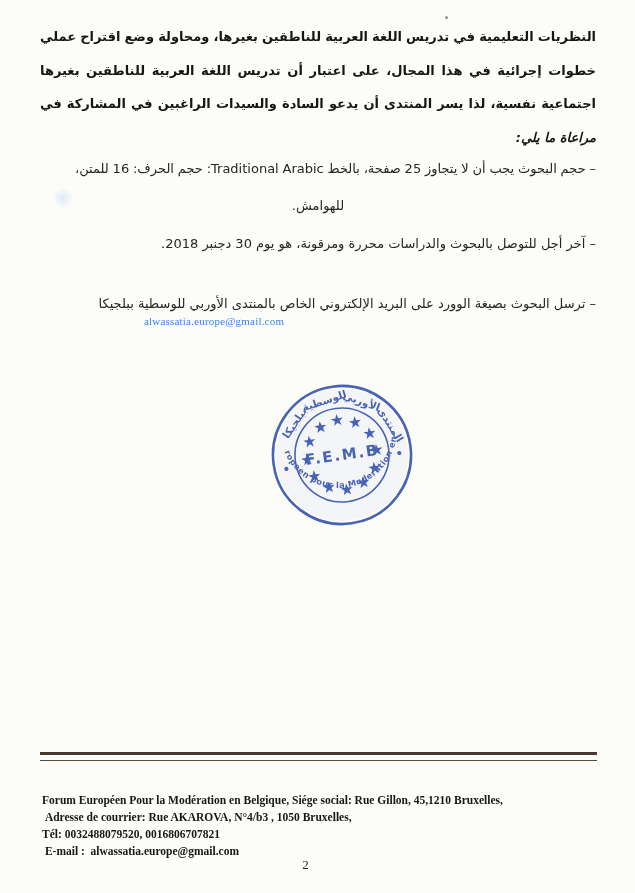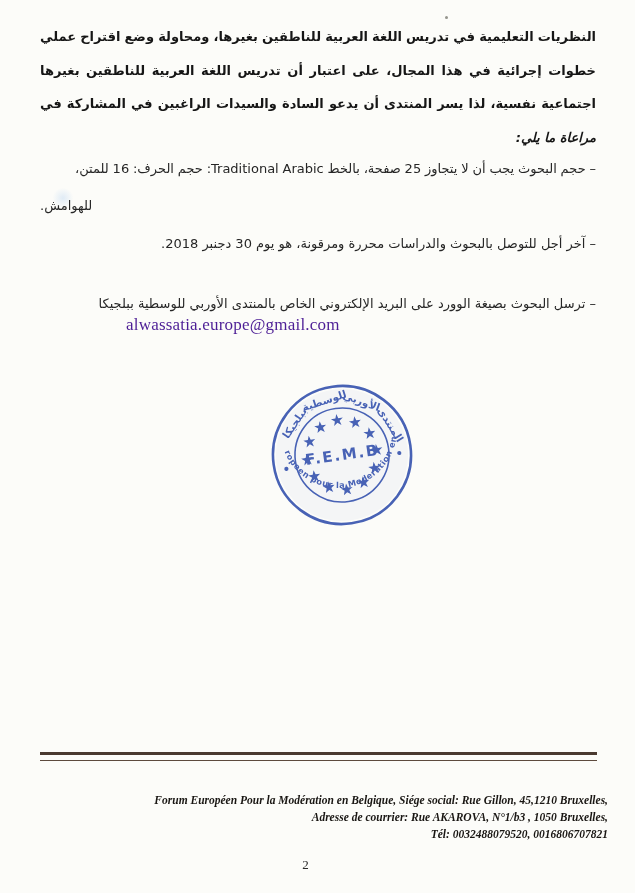--- a/index.html
+++ b/index.html
@@ -21,54 +21,54 @@
     color:#161616;
   }
   .intro .jline{height:33.5px;overflow:hidden;text-align:justify;text-align-last:justify;word-spacing:-0.5px;}
   .intro .lastline{height:33.5px;overflow:hidden;text-align:right;font-style:italic;}
   
   .bullet1{
     position:absolute;top:150px;left:40px;width:556px;
     direction:rtl;font-size:13px;line-height:37px;color:#262626;
   }
   .bullet1 .jline{height:37px;overflow:hidden;text-align:justify;text-align-last:justify;padding-left:35px;word-spacing:-0.5px;}
-  .bullet1 .rline{height:37px;overflow:hidden;text-align:left;}
+  .bullet1 .rline{height:37px;overflow:hidden;text-align:center;}
   .bullet-single{
     position:absolute;left:40px;width:556px;
     direction:rtl;font-size:13px;line-height:24px;
     text-align:right;white-space:nowrap;color:#262626;
   }
   .bullet-deadline{top:232px;}
   .bullet-submission{top:292px;}
   .email-line{
-    position:absolute;top:315px;left:126px;
+    position:absolute;top:315px;left:144px;
     direction:ltr;
     font-family:"Liberation Serif",serif;
-    font-size:17px;letter-spacing:0.2px;color:#4c1d95;
+    font-size:11px;letter-spacing:0.2px;color:#3b82f6;
   }
   
   .scan-dot{position:absolute;top:16px;left:445px;width:3px;height:3px;border-radius:50%;background:#7a7a72;opacity:.8;}
   .scan-smudge{position:absolute;top:188px;left:52px;width:22px;height:20px;border-radius:50%;
     background:radial-gradient(circle, rgba(140,185,235,.25) 0%, rgba(140,185,235,0) 70%);}
   
   .stamp{position:absolute;top:371px;left:258px;width:168px;height:168px;transform:rotate(-8deg);opacity:.93;}
   .stamp text{fill:var(--stamp-ink,#3b57b0);}
   .stamp .arc-ar{font-size:10.5px;font-weight:bold;font-family:"DejaVu Sans",sans-serif;}
   .stamp .arc-fr{font-size:8.2px;font-weight:bold;letter-spacing:.55px;font-family:"DejaVu Sans",sans-serif;}
   .stamp .femb{font-size:15px;font-weight:bold;letter-spacing:1.8px;font-family:"DejaVu Sans",sans-serif;}
   
   .footer-rule{
     position:absolute;top:752px;left:40px;width:557px;height:5px;
     border-top:3px solid #4a3a30;border-bottom:1px solid #5d4a3e;
   }
   .footer{
     position:absolute;top:792px;left:42px;width:566px;
     font-family:"Liberation Serif",serif;
-    font-style:italic;font-weight:bold;
-    font-size:11.5px;line-height:17px;color:#191613;text-align:right;
+    font-weight:bold;
+    font-size:11.5px;line-height:17px;color:#191613;
   }
   .footer .footer-line{white-space:pre-wrap;}
   .page-number{
     position:absolute;top:857px;left:0;width:100%;
     text-align:center;transform:translateX(-12px);
     font-family:"Liberation Serif",serif;font-size:13px;color:#2a2a2a;
   }
 </style>
 </head>
 <body>
@@ -134,19 +134,20 @@
       <use href="#star" transform="translate(-17.5,-30.31)"></use>
     </g>
 
     <text class="femb" y="5" text-anchor="middle">F.E.M.B</text>
   </svg>
 
   <div class="footer-rule"></div>
 
   <div class="footer">
     <div class="footer-line">Forum Européen Pour la Modération en Belgique, Siége social: Rue Gillon, 45,1210 Bruxelles,</div>
-    <div class="footer-line"> Adresse de courrier: Rue AKAROVA, N°1/b3 , 1050 Bruxelles,</div>
+    <div class="footer-line"> Adresse de courrier: Rue AKAROVA, N°4/b3 , 1050 Bruxelles,</div>
     <div class="footer-line">Tél: 0032488079520, 0016806707821</div>
+    <div class="footer-line"> E-mail :  alwassatia.europe@gmail.com</div>
   </div>
 
   <div class="page-number">2</div>
 
 </div>
 
 </body></html>

